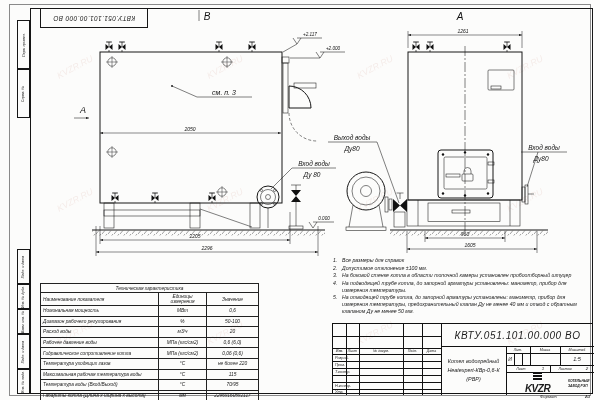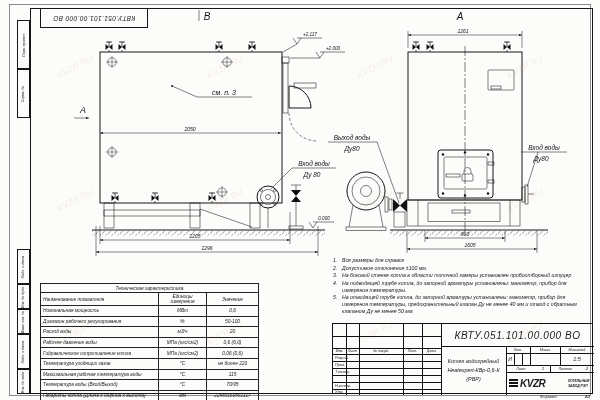--- a/index.html
+++ b/index.html
@@ -44,21 +44,21 @@
   table.tech tr.tt td{border-top:1.2px solid #222;height:8px;}
   
   .tb{left:332px;top:323px;width:261px;height:71px;border:1.2px solid #111;z-index:5;}
   .tb .v{position:absolute;top:0;width:0;border-left:.8px solid #111;}
   .tb .h{position:absolute;left:0;height:0;border-top:.8px solid #111;}
   .tb .cell{position:absolute;box-sizing:border-box;overflow:hidden;font-style:italic;}
   .tb .lab{font-size:3.6px;display:flex;align-items:center;justify-content:center;}
   .tb .rowlab{font-size:3.8px;display:flex;align-items:center;padding-left:2px;}
   .docnum{font-size:10px;letter-spacing:.6px;display:flex;align-items:center;justify-content:center;white-space:nowrap;}
   .prod{display:flex;flex-direction:column;align-items:center;justify-content:center;font-size:5.4px;line-height:1.7;text-align:center;}
-  .logo{display:flex;align-items:center;gap:2px;padding-left:3px;font-style:normal;}
+  .logo{display:flex;align-items:center;gap:2px;padding-left:3px;font-style:normal;flex-direction:column;}
   .logo .mark{width:9px;height:9px;background:repeating-linear-gradient(180deg,#111 0 2px,#fff 2px 3px);}
   .logo .word{font-weight:900;font-size:10px;letter-spacing:-.5px;font-style:italic;}
   .logo-sub{font-size:3.3px;font-weight:bold;line-height:1.3;padding-left:2px;font-style:normal;}
   .fmt{left:536px;top:394px;width:58px;height:6px;z-index:4;font-size:4.2px;font-style:italic;
        display:flex;justify-content:space-between;padding:0 4px;}
 </style>
 </head>
 <body>
 
 <div id="sheet">

